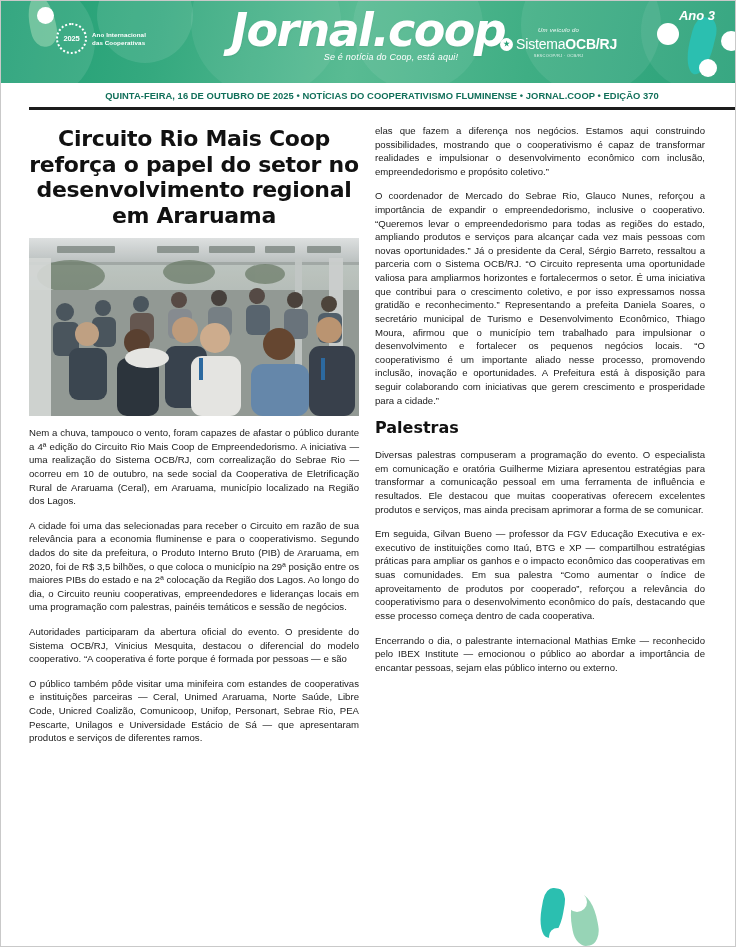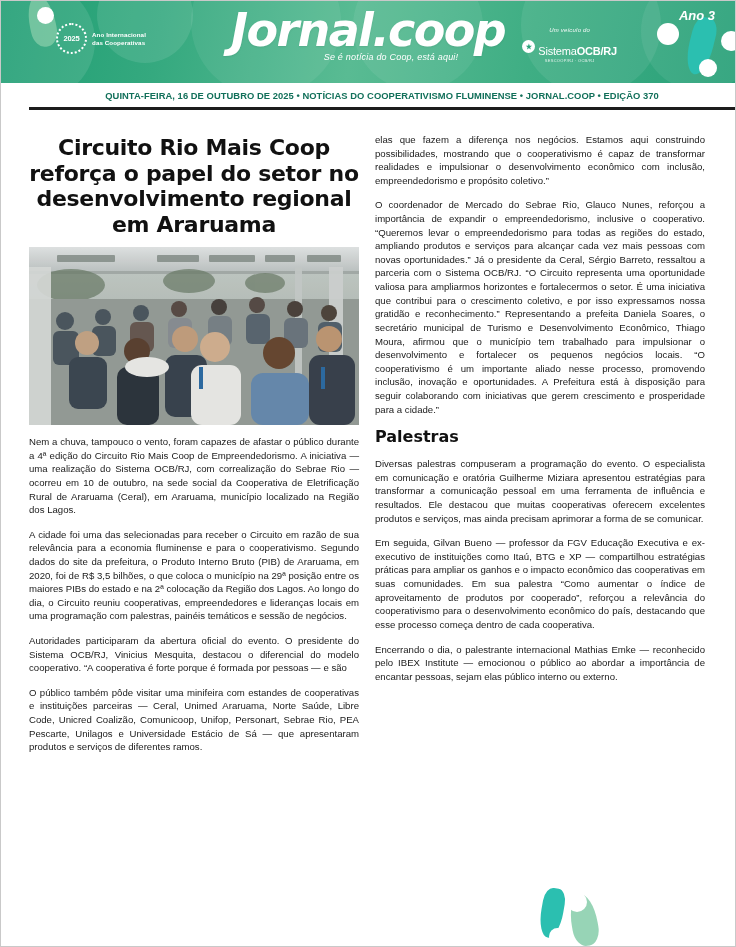--- a/index.html
+++ b/index.html
@@ -82,21 +82,21 @@
   }
   .veiculo .small{font-size:6px;font-style:italic;letter-spacing:.2px;opacity:.95;}
   .veiculo .ocb{
     display:flex;align-items:center;gap:3px;justify-content:center;margin-top:3px;
   }
   .veiculo .ocb .mark{
     width:13px;height:13px;border-radius:50%;background:#ffffff;
     display:flex;align-items:center;justify-content:center;
     color:#2aa179;font-size:7px;font-weight:bold;
   }
-  .veiculo .ocb .name{font-size:11px;font-weight:bold;letter-spacing:-.2px;margin-top:9px;}
+  .veiculo .ocb .name{font-size:14px;font-weight:bold;letter-spacing:-.2px;}
   .veiculo .ocb .name .light{font-weight:normal;}
   .veiculo .sub{font-size:4px;letter-spacing:.3px;margin-top:1px;opacity:.85;}
 
   .ano{
     position:absolute;right:20px;top:7px;
     font-size:13px;font-weight:bold;font-style:italic;color:#ffffff;
   }
 
   
   .datebar{
@@ -108,21 +108,21 @@
   .datebar span{
     font-size:9.4px;font-weight:bold;color:#12705a;letter-spacing:.05px;
   }
 
   
   .content{
     display:flex;gap:16px;
     padding:14px 28px 0 28px;
     height:762px;box-sizing:border-box;
   }
-  .col{width:330px;margin-top:9px;}
+  .col{width:330px;}
 
   .headline{
     font-size:22px;font-weight:bold;line-height:1.16;color:#111111;
     text-align:center;letter-spacing:-.3px;margin:2px 0 10px 0;
     font-family:"DejaVu Sans", sans-serif;
   }
 
   .photo{
     width:330px;height:178px;margin-bottom:10px;
     position:relative;overflow:hidden;background:#8a8f92;

